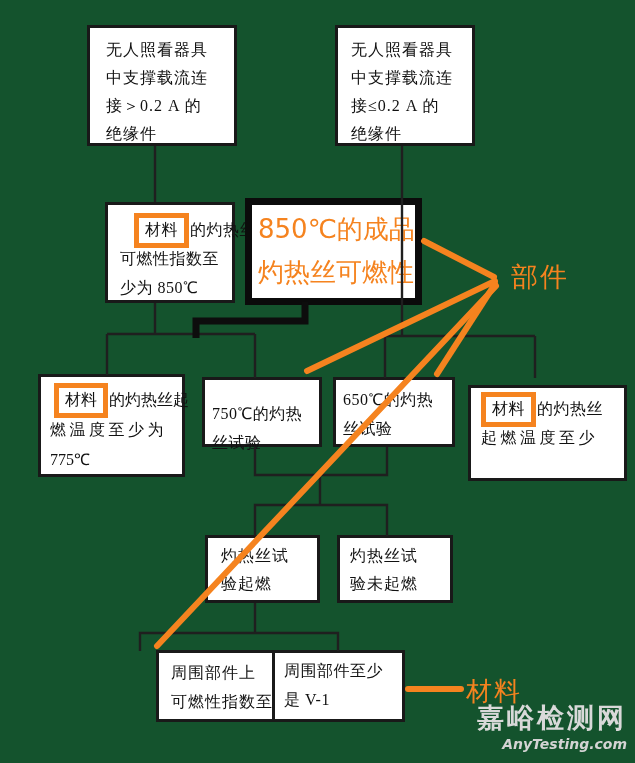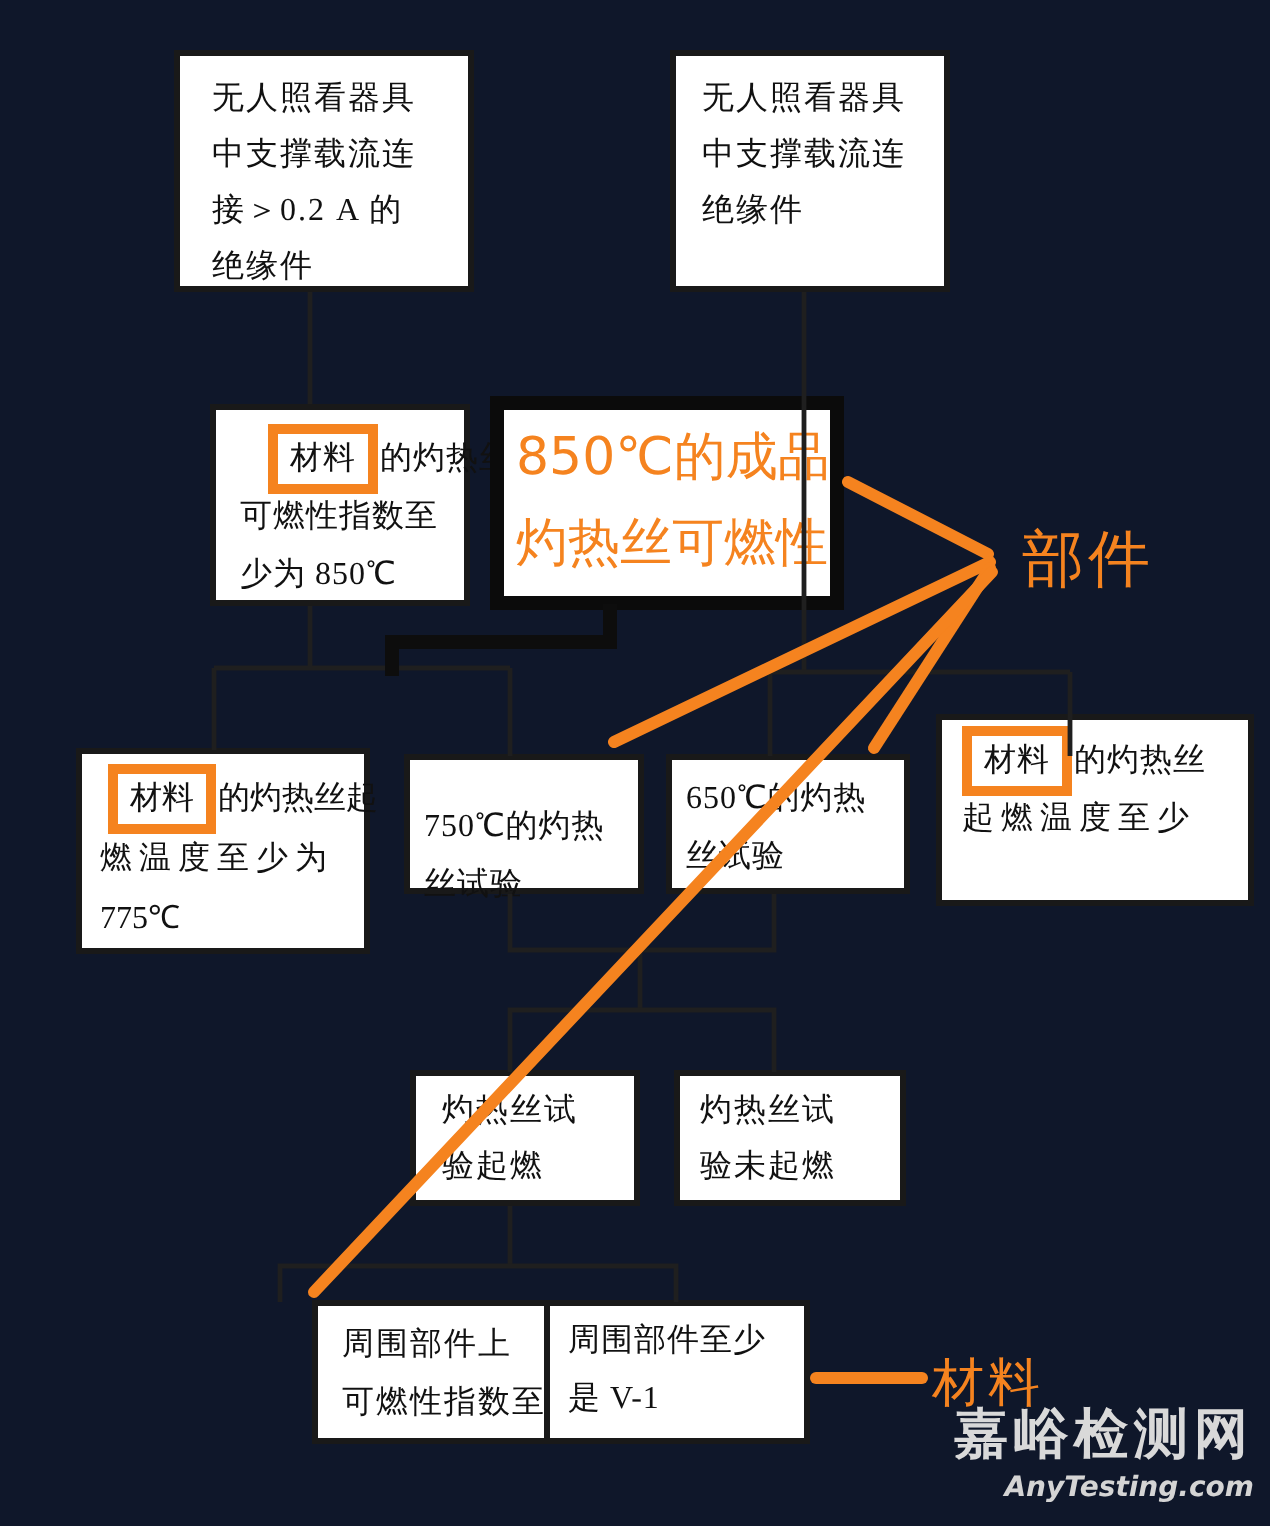--- a/index.html
+++ b/index.html
@@ -2,42 +2,42 @@
 <html style="--accent: #f5831f; --wm: #d9d9d9;"><head>
 <meta charset="utf-8">
 <style>
   :root{
     --accent:#f5831f;
     --ink:#1c1c1c;
     --wm:#d9d9d9;
   }
   html,body{margin:0;padding:0;background:#ffffff;}
   #stage{
-    position:relative;width:635px;height:763px;background:#0f172a;overflow:hidden;
+    position:relative;width:635px;height:763px;background:#14532d;overflow:hidden;
     font-family:"Liberation Serif", serif;color:#141414;
   }
   svg.overlay{position:absolute;left:0;top:0;width:635px;height:763px;pointer-events:none;z-index:6;}
   .box{
     position:absolute;background:#fff;border:3px solid #191919;box-sizing:border-box;z-index:3;
     font-size:16px;letter-spacing:1px;line-height:28px;color:#111;
   }
   .box .bl{white-space:nowrap;}
   .bold-box{
     border:7px solid #0b0b0b;
     font-family:"DejaVu Sans", sans-serif;
     color:var(--accent);font-size:26px;line-height:43px;letter-spacing:0;
   }
   .hl{
     display:inline-block;border:5px solid var(--accent);
     padding:2px 6px 2px 6px;margin:-7px 1px -7px -6px;line-height:normal;
   }
   .sp{letter-spacing:3.5px;}
   .orange-label{
     position:absolute;z-index:7;color:var(--accent);
-    font-family:"DejaVu Sans", sans-serif;font-size:31px;letter-spacing:2px;white-space:nowrap;
+    font-family:"DejaVu Sans", sans-serif;font-size:27px;letter-spacing:2px;white-space:nowrap;
   }
   .watermark{position:absolute;z-index:2;text-align:right;right:8px;}
   .wm-name{
     font-family:"DejaVu Sans", sans-serif;font-weight:bold;font-size:27px;
     color:var(--wm);letter-spacing:3px;line-height:30px;
   }
   .wm-url{
     font-family:"DejaVu Sans", sans-serif;font-weight:bold;font-style:italic;
     font-size:14px;color:#d4d4d4;line-height:22px;
   }
@@ -50,20 +50,21 @@
   <div class="box" style="left:87px;top:25px;width:150px;height:121px;padding:8px 0 0 16px;">
     <div class="bl">无人照看器具</div>
     <div class="bl">中支撑载流连</div>
     <div class="bl">接＞0.2 A 的</div>
     <div class="bl">绝缘件</div>
   </div>
 
   <div class="box" style="left:335px;top:25px;width:140px;height:121px;padding:8px 0 0 13px;">
     <div class="bl">无人照看器具</div>
     <div class="bl">中支撑载流连</div>
+    <div class="bl">接≤0.2 A 的</div>
     <div class="bl">绝缘件</div>
   </div>
 
   <div class="box" style="left:105px;top:202px;width:130px;height:101px;padding:10px 0 0 12px;line-height:29px;letter-spacing:0.5px;">
     <div class="bl" style="margin-left:20px;"><span class="hl">材料</span><span>的灼热丝</span></div>
     <div class="bl">可燃性指数至</div>
     <div class="bl">少为 850℃</div>
   </div>
 
   <div class="box bold-box" style="left:245px;top:198px;width:177px;height:107px;padding:3px 0 0 6px;">
@@ -80,21 +81,21 @@
   <div class="box" style="left:202px;top:377px;width:120px;height:70px;padding:19px 0 0 7px;line-height:29px;letter-spacing:0.5px;">
     <div class="bl">750℃的灼热</div>
     <div class="bl">丝试验</div>
   </div>
 
   <div class="box" style="left:333px;top:377px;width:122px;height:70px;padding:5px 0 0 7px;line-height:29px;letter-spacing:0.5px;">
     <div class="bl">650℃的灼热</div>
     <div class="bl">丝试验</div>
   </div>
 
-  <div class="box" style="left:468px;top:357px;width:159px;height:96px;padding:6px 0 0 10px;line-height:29px;letter-spacing:0.5px;">
+  <div class="box" style="left:468px;top:385px;width:159px;height:96px;padding:6px 0 0 10px;line-height:29px;letter-spacing:0.5px;">
     <div class="bl" style="margin-left:6px;"><span class="hl">材料</span><span>的灼热丝</span></div>
     <div class="bl sp">起燃温度至少</div>
   </div>
 
   <div class="box" style="left:205px;top:535px;width:115px;height:68px;padding:4px 0 0 13px;line-height:28px;">
     <div class="bl">灼热丝试</div>
     <div class="bl">验起燃</div>
   </div>
 
   <div class="box" style="left:337px;top:535px;width:116px;height:68px;padding:4px 0 0 10px;line-height:28px;">

